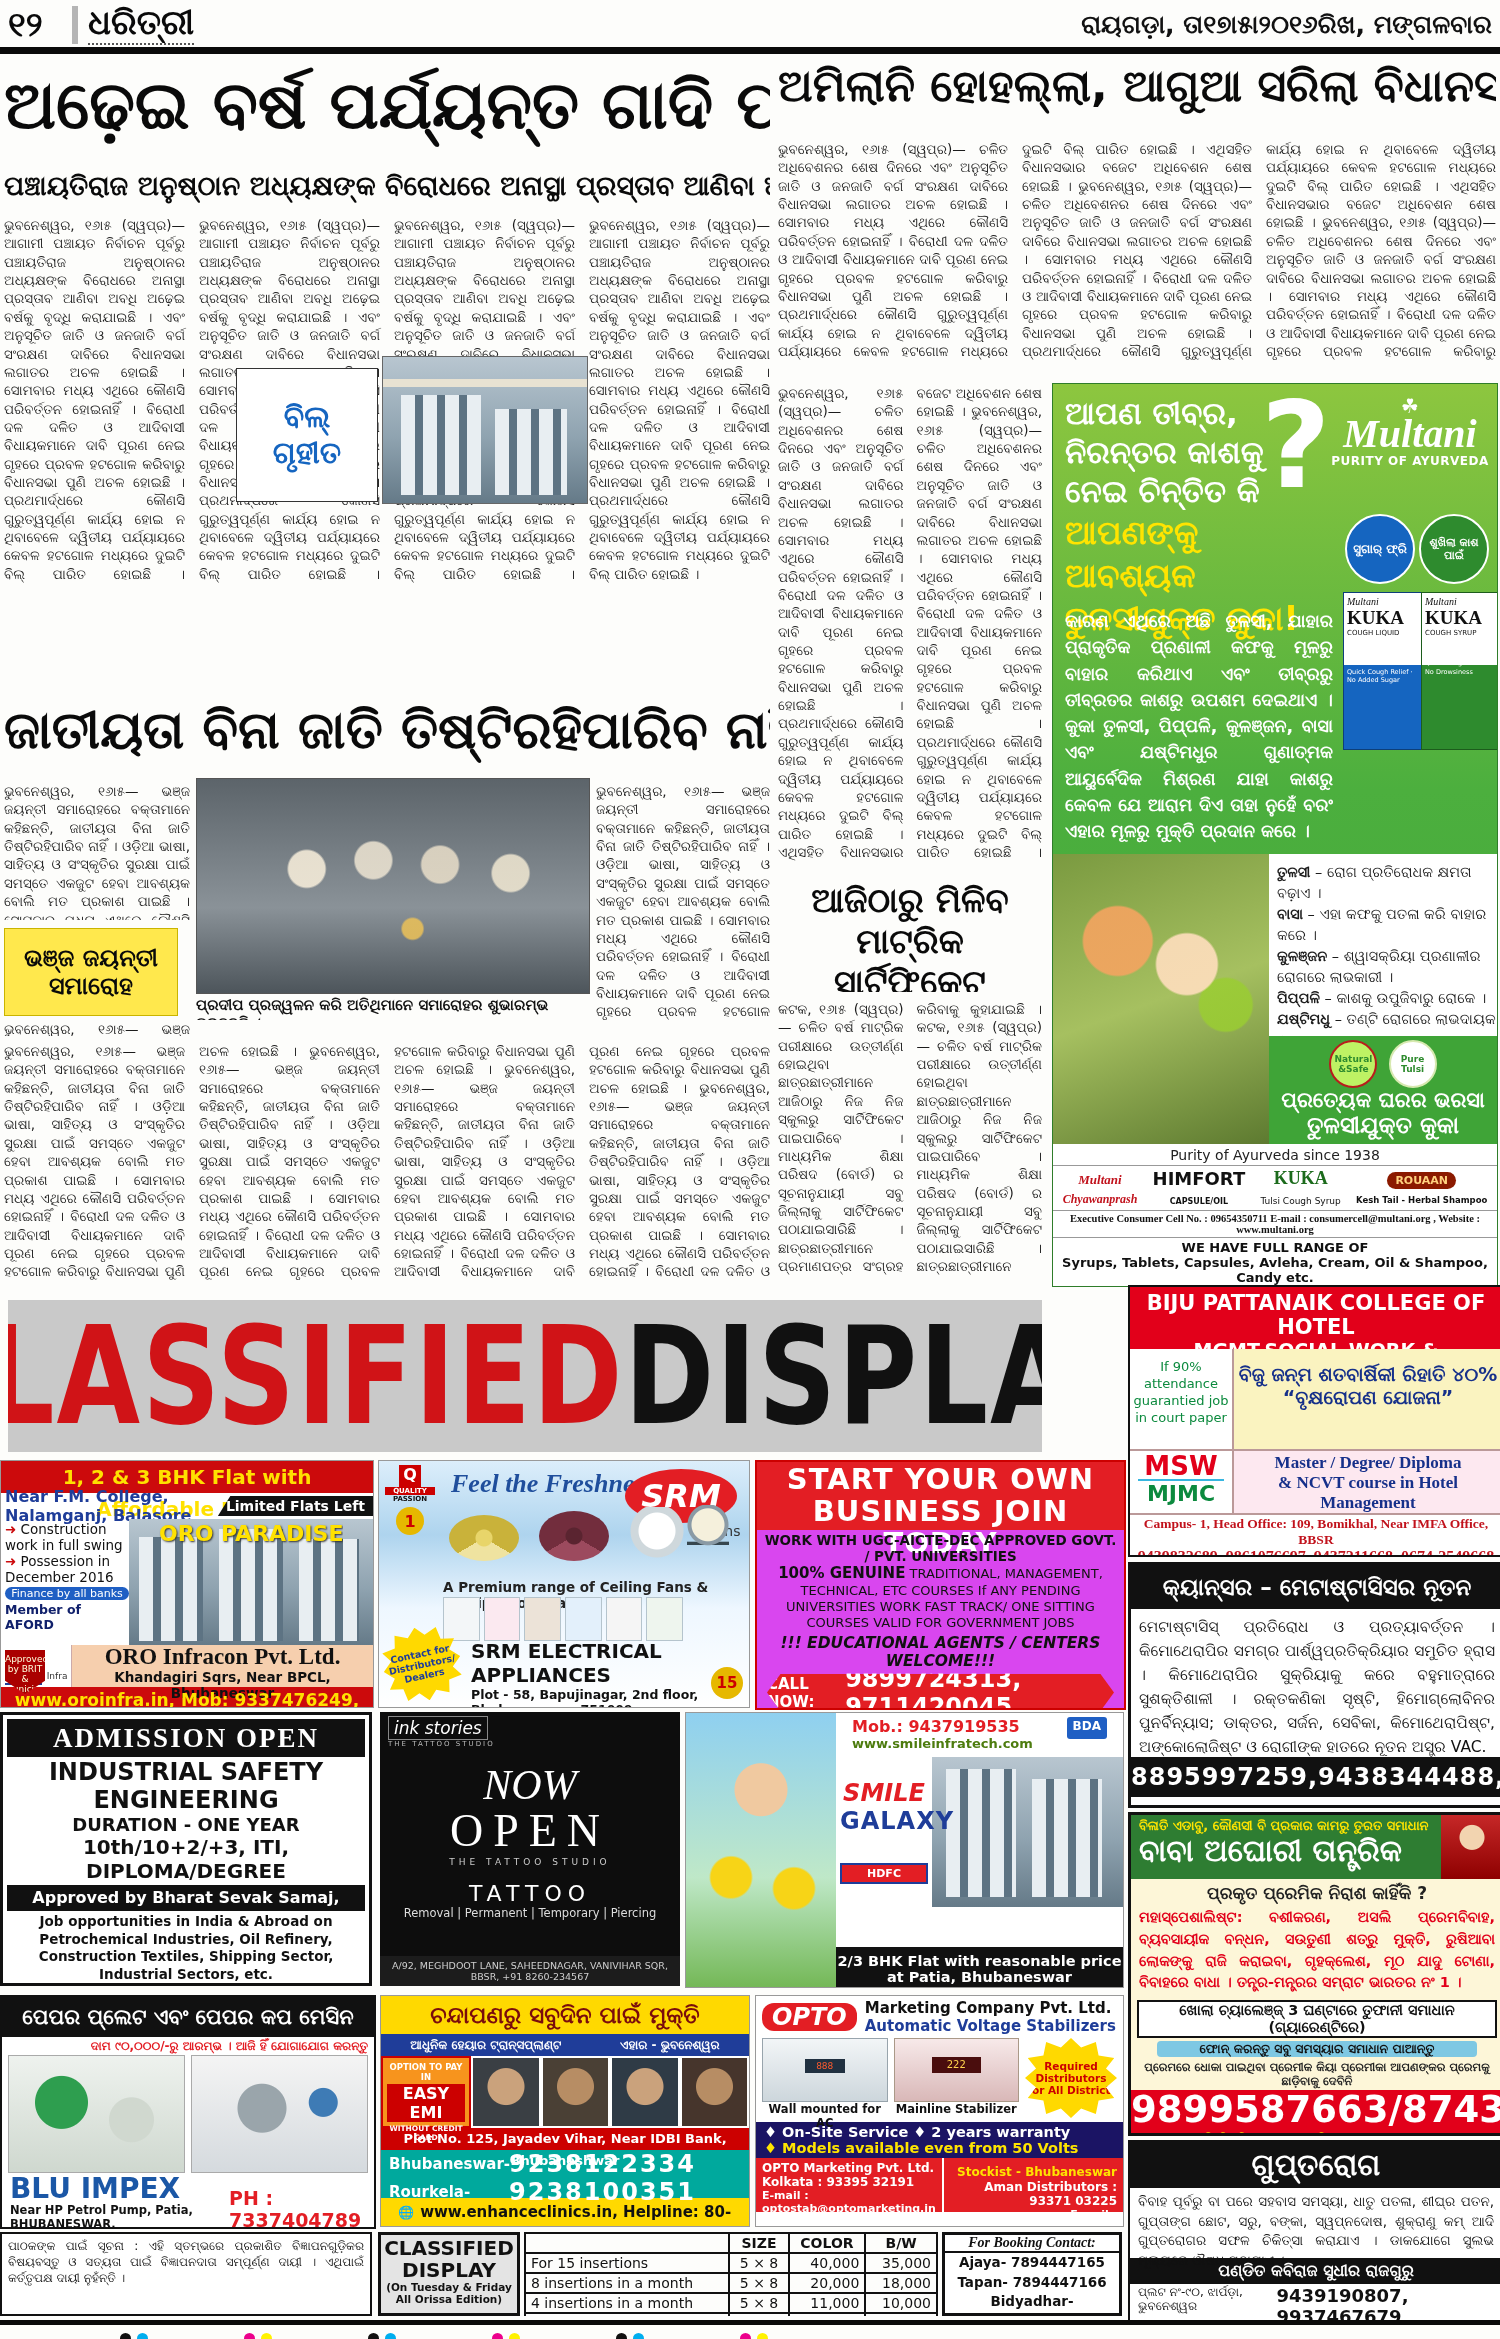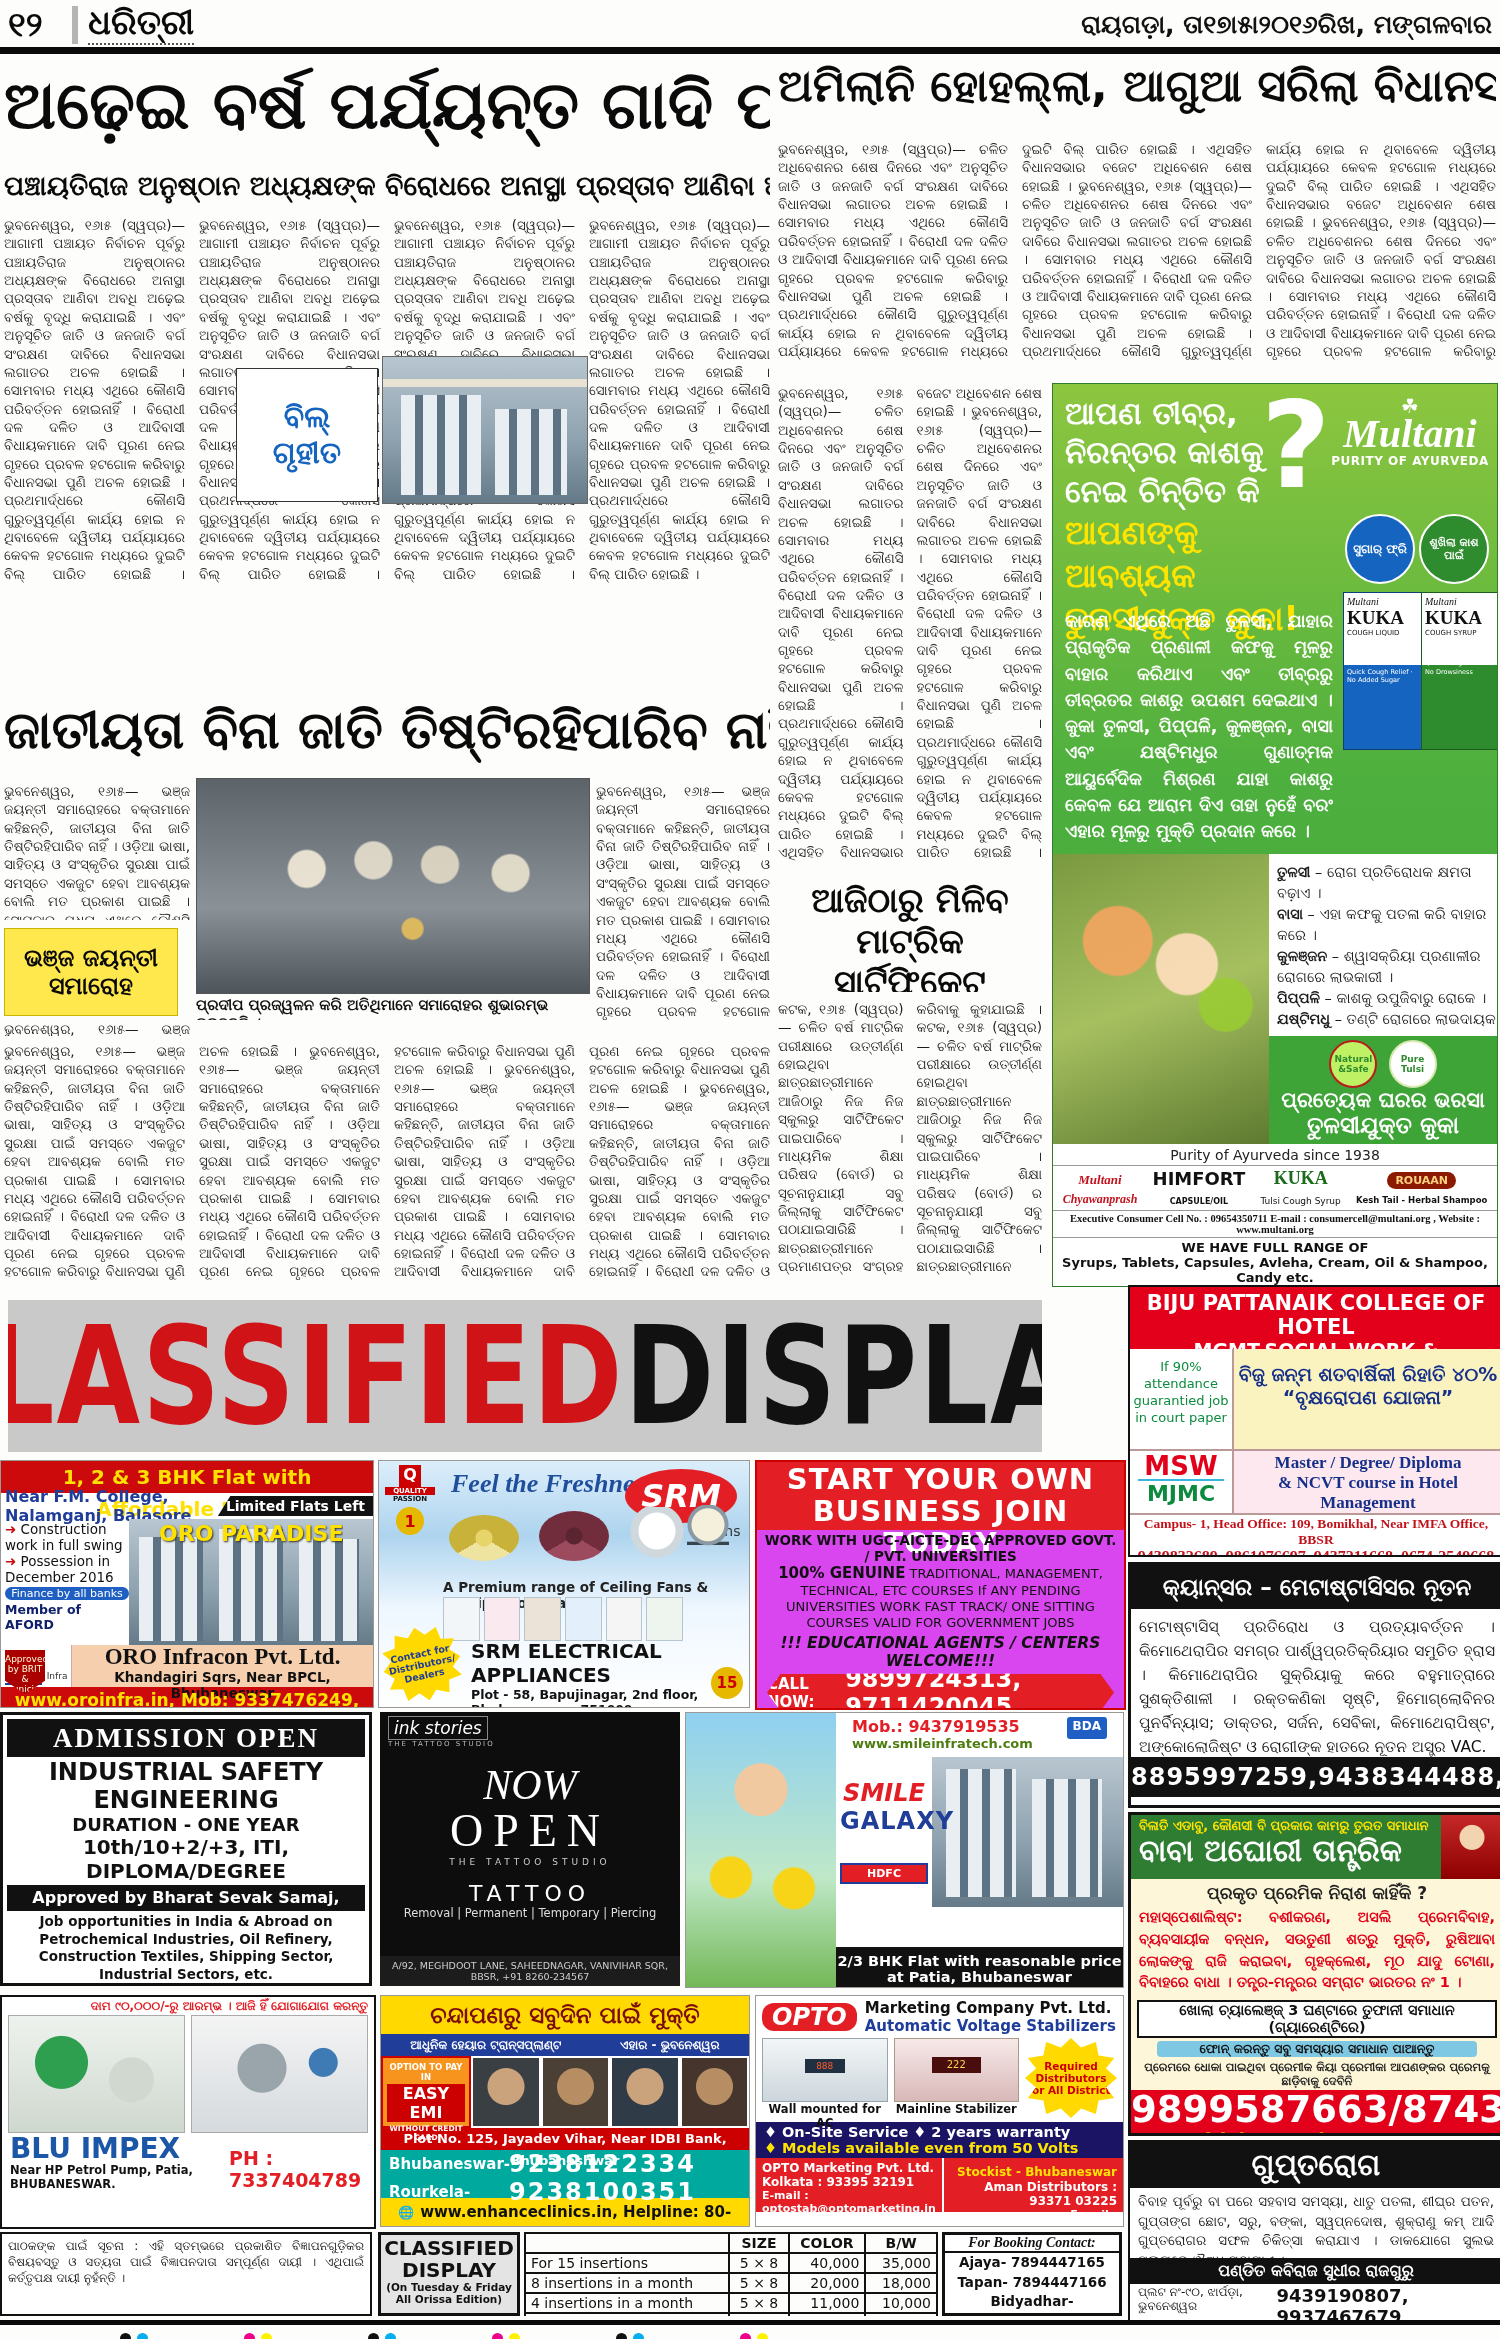--- a/index.html
+++ b/index.html
@@ -373,20 +373,21 @@
       <div style="position:absolute;left:4px;top:66px;width:88px;text-align:center;">
         <div style="color:#e31e24;font-weight:bold;font-style:italic;font-size:24px;">SMILE</div>
         <div style="color:#1f3d99;font-weight:bold;font-size:24px;letter-spacing:1px;">GALAXY</div>
         <div style="background:#e31e24;color:#fff;font-weight:bold;font-size:11px;margin-top:28px;padding:2px;border:2px solid #1f3d99;">HDFC</div>
       </div>
     </div>
     <div style="position:absolute;left:150px;bottom:0;width:287px;height:40px;background:#111;color:#fff;font-weight:bold;font-size:14.5px;text-align:center;padding-top:6px;box-sizing:border-box;">2/3 BHK Flat with reasonable price at Patia, Bhubaneswar</div>
   </div>
 
   <div class="abs" style="left:0;top:1995px;width:372px;height:230px;border:2px solid #111;background:#fff;">
+    <div style="background:#111;color:#fff;font-weight:bold;font-size:21px;text-align:center;height:40px;line-height:40px;">ପେପର ପ୍ଲେଟ ଏବଂ ପେପର କପ ମେସିନ</div>
     <div style="color:#e31e24;font-weight:bold;font-size:12px;text-align:right;padding:2px 6px;">ଦାମ ୯୦,୦୦୦/-ରୁ ଆରମ୍ଭ । ଆଜି ହିଁ ଯୋଗାଯୋଗ କରନ୍ତୁ</div>
     <div style="display:flex;gap:6px;padding:0 6px;height:118px;">
       <div style="flex:1;background:radial-gradient(circle at 30% 40%,#2e9e4f 0 26px,transparent 27px),radial-gradient(circle at 70% 55%,#d0d8cf 0 22px,transparent 23px),linear-gradient(180deg,#eef2ee 0%,#cfd8cf 100%);border:1px solid #aaa;"></div>
       <div style="flex:1;background:radial-gradient(circle at 40% 45%,#9aa5ab 0 24px,transparent 25px),radial-gradient(circle at 75% 40%,#3e7bb5 0 14px,transparent 15px),linear-gradient(180deg,#f4f4f4 0%,#d5dade 100%);border:1px solid #aaa;"></div>
     </div>
     <div style="display:flex;align-items:flex-end;justify-content:space-between;padding:2px 8px;">
       <div>
         <div style="color:#1b57a6;font-weight:bold;font-size:28px;line-height:1;">BLU IMPEX</div>
         <div style="font-size:11.5px;font-weight:bold;">Near HP Petrol Pump, Patia, BHUBANESWAR.</div>
       </div>

